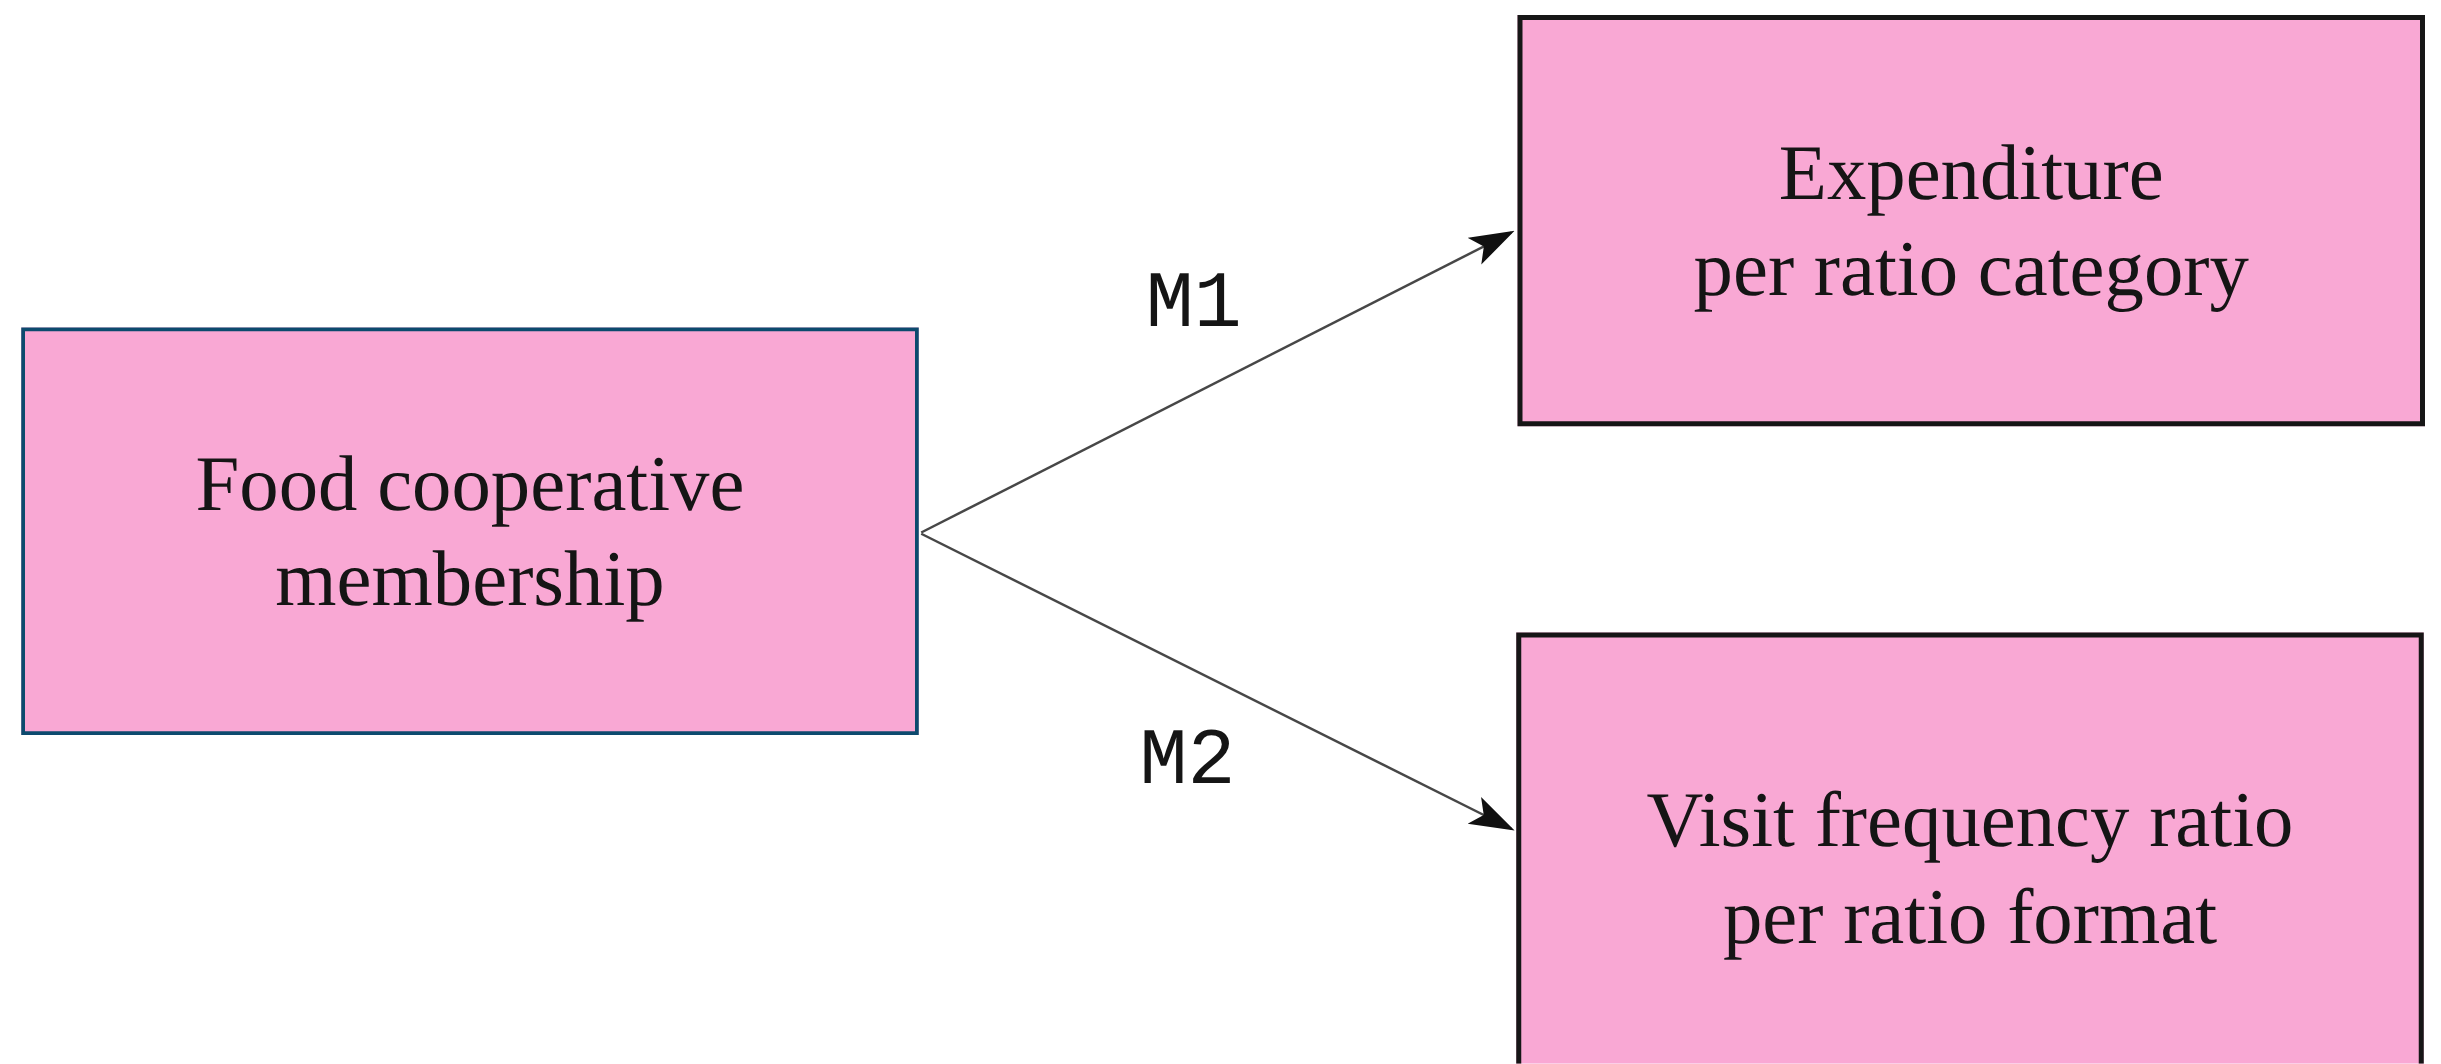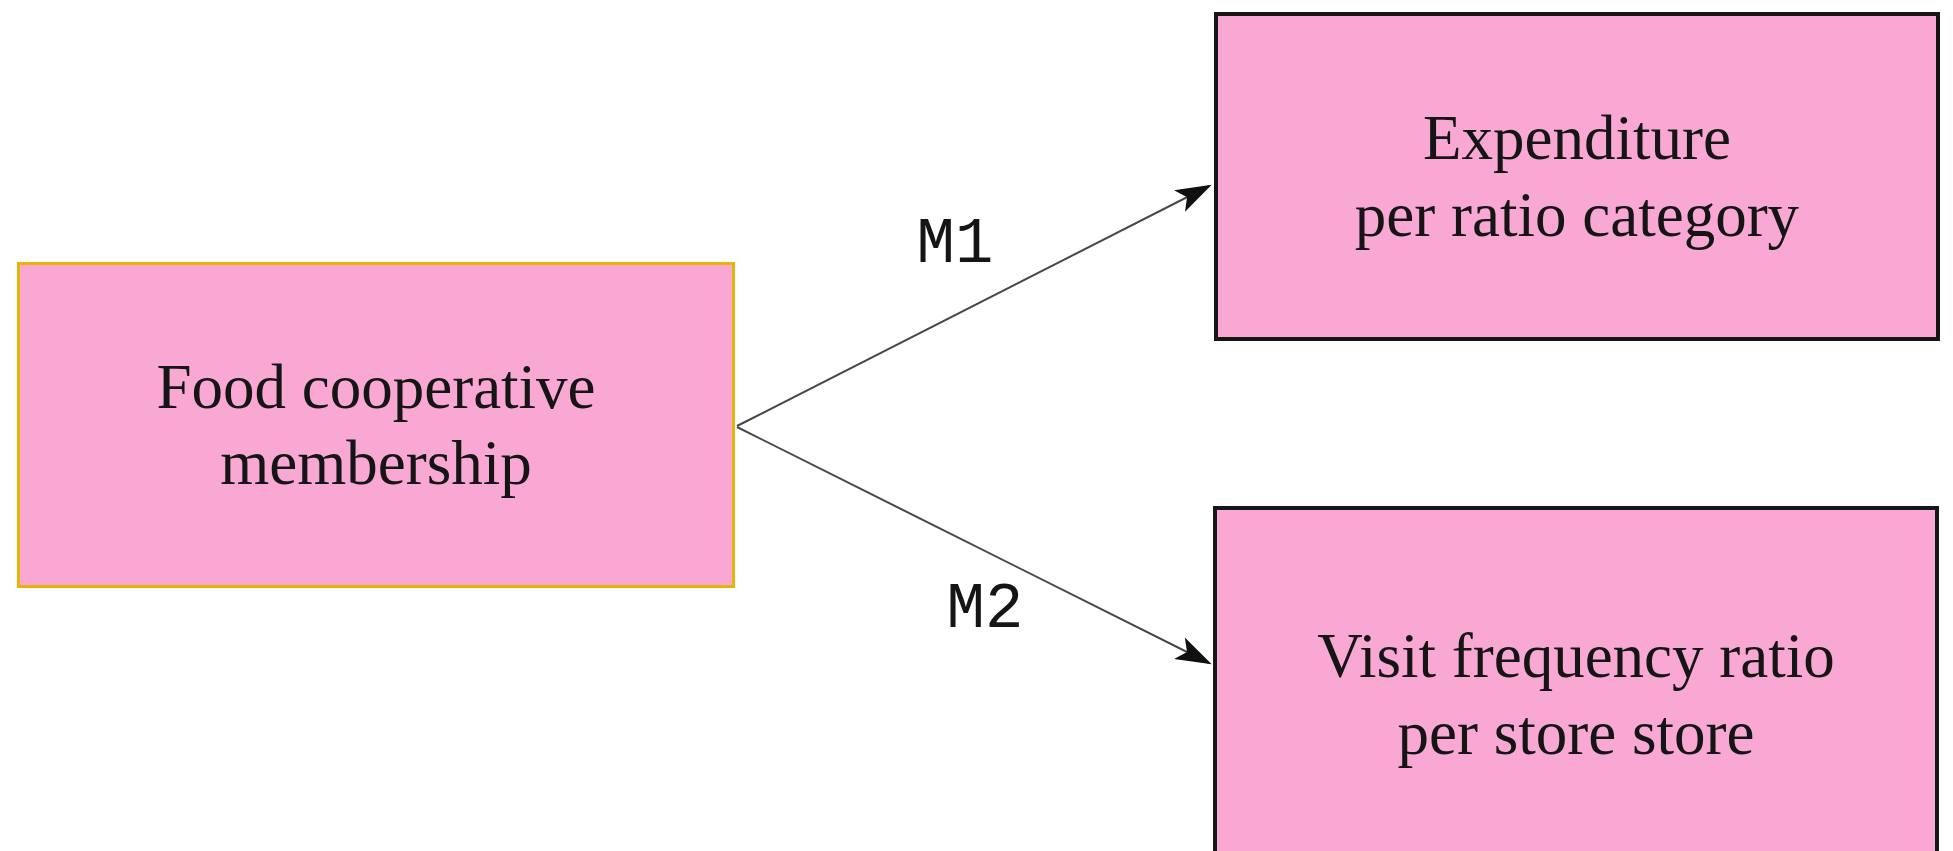--- a/index.html
+++ b/index.html
@@ -33,21 +33,21 @@
     justify-content: center;
     text-align: center;
     font-size: 63px;
     line-height: 1.21;
   }
   .box-membership {
     left: 17px;
     top: 262px;
     width: 718px;
     height: 326px;
-    border: 3px solid #eab308;
+    border: 3px solid #0c4a6e;
   }
   .box-expenditure {
     left: 1214px;
     top: 12px;
     width: 726px;
     height: 329px;
     border: 4px solid #161616;
   }
   .box-visits {
     left: 1213px;
@@ -62,21 +62,21 @@
     line-height: 1;
     width: 130px;
     text-align: center;
     font-family: Liberation Mono, monospace;
   }
   .edge-label-m1 {
     left: 890px;
     top: 213px;
   }
   .edge-label-m2 {
-    left: 920px;
+    left: 885px;
     top: 578px;
   }
 </style>
 </head>
 <body>
 
 <div class="canvas">
 
   <svg class="arrows" width="1953" height="851" viewBox="0 0 1953 851" xmlns="http://www.w3.org/2000/svg" aria-hidden="true">
     <defs>
@@ -93,19 +93,19 @@
     <div>membership</div>
   </div>
 
   <div class="box box-expenditure">
     <div>Expenditure</div>
     <div>per ratio category</div>
   </div>
 
   <div class="box box-visits">
     <div>Visit frequency ratio</div>
-    <div>per store store</div>
+    <div>per ratio format</div>
   </div>
 
   <div class="edge-label edge-label-m1">M1</div>
   <div class="edge-label edge-label-m2">M2</div>
 
 </div>
 
 </body></html>

